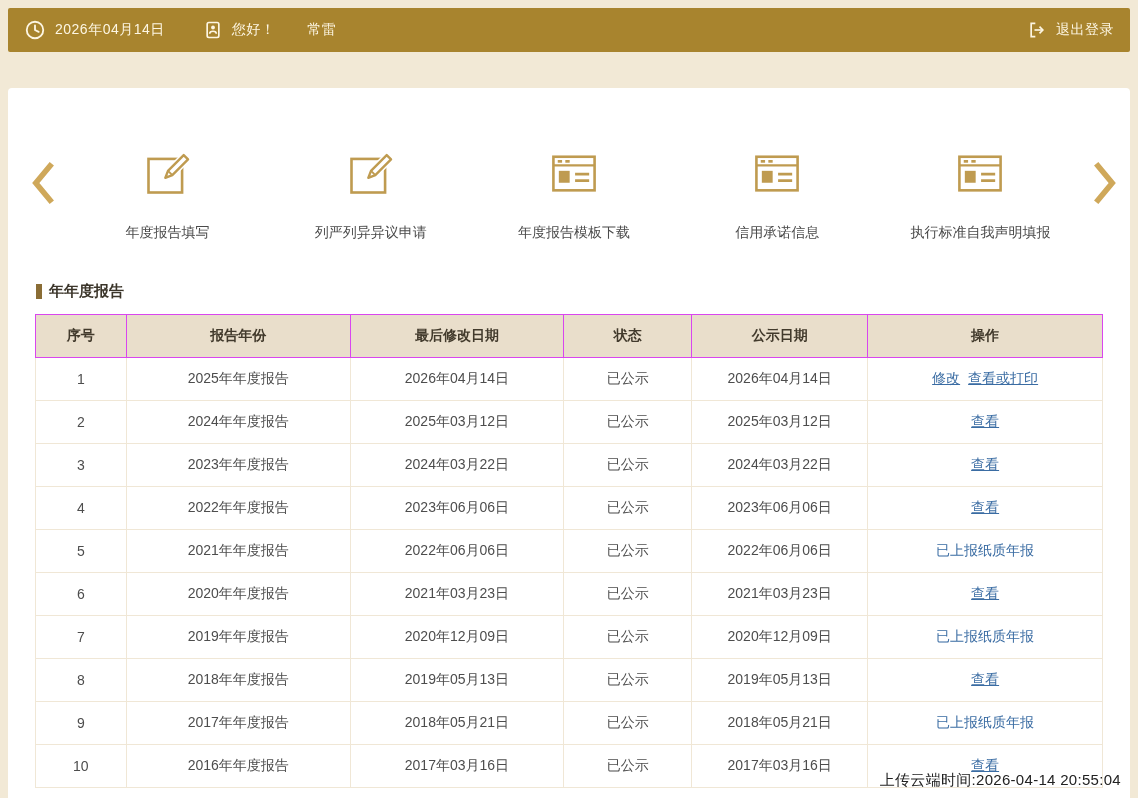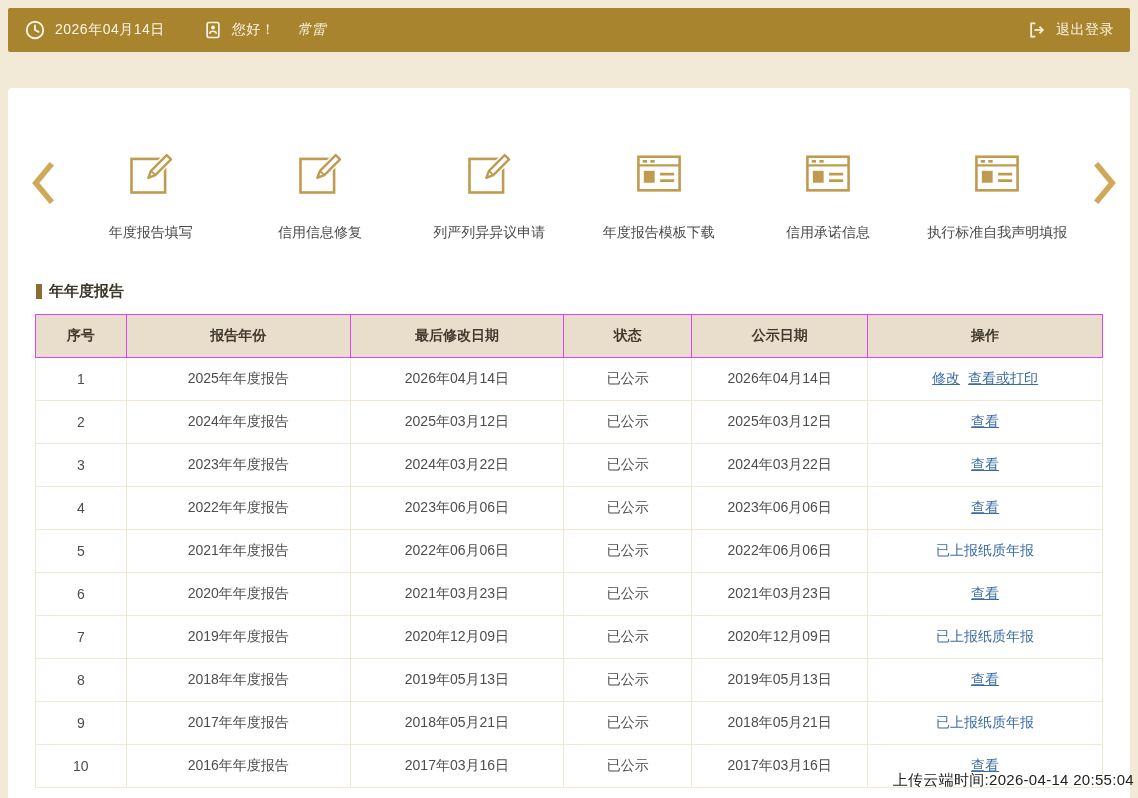--- a/index.html
+++ b/index.html
@@ -16,21 +16,21 @@
     position:absolute; top:8px; left:8px; right:8px; height:44px;
     background:#a8842e; border-radius:2px;
     display:flex; align-items:center;
     color:#fdf6e3; font-size:14px;
     padding:0 16px;
   }
   .tb-icon { display:inline-flex; align-items:center; }
   .tb-text { margin-left:9px; letter-spacing:.5px; }
   .tb-group { display:flex; align-items:center; }
   .g-badge { margin-left:38px; }
-  .g-name  { margin-left:22px;font-style:italic; }
+  .g-name  { margin-left:32px; }
   .tb-spacer { flex:1; }
   .logout-btn {
     display:flex; align-items:center; cursor:pointer;
     background:none; border:none; color:#fdf6e3; font-size:14px;
     font-family:inherit;
   }
 
   
   .card {
     position:absolute; top:88px; left:8px; right:8px; bottom:0;
@@ -84,21 +84,21 @@
   th:nth-child(6), td:nth-child(6) { width:22%; }
 
   .action-link {
     color:#3a6ca3; text-decoration:underline; cursor:pointer;
     margin:0 4px;
   }
   .action-text { color:#3a6ca3; margin:0 4px;text-align:center; }
 
   
   .upload-time {
-    position:absolute; right:4px; bottom:8px;
+    position:absolute; right:17px; bottom:8px;
     font-size:15px; color:#222; z-index:10;
     letter-spacing:.3px;
   }
 </style>
 </head>
 <body>
 
 <div class="topbar">
   <span class="tb-icon">
     <svg viewBox="0 0 24 24" width="22" height="22">
@@ -160,31 +160,20 @@
         </div>
         <div class="c-item">
           <span class="c-icon">
             <svg viewBox="0 0 48 48" width="52" height="52">
               <rect x="6" y="11" width="31" height="31" fill="none" stroke="#bf9b50" stroke-width="2.4"></rect>
               <path d="M21.5 28.5 L24 22 L38.5 7.5 L42.5 11.5 L28 26 Z" fill="#ffffff" stroke="#ffffff" stroke-width="5" stroke-linejoin="round"></path>
               <path d="M21.5 28.5 L24 22 L38.5 7.5 L42.5 11.5 L28 26 L21.5 28.5 Z" fill="#ffffff" stroke="#bf9b50" stroke-width="2.2" stroke-linejoin="round"></path>
               <line x1="24" y1="22" x2="28" y2="26" stroke="#bf9b50" stroke-width="1.8"></line>
             </svg>
           </span>
-          <span class="c-label">信用信息修复</span>
-        </div>
-        <div class="c-item">
-          <span class="c-icon">
-            <svg viewBox="0 0 48 48" width="52" height="52">
-              <rect x="6" y="11" width="31" height="31" fill="none" stroke="#bf9b50" stroke-width="2.4"></rect>
-              <path d="M21.5 28.5 L24 22 L38.5 7.5 L42.5 11.5 L28 26 Z" fill="#ffffff" stroke="#ffffff" stroke-width="5" stroke-linejoin="round"></path>
-              <path d="M21.5 28.5 L24 22 L38.5 7.5 L42.5 11.5 L28 26 L21.5 28.5 Z" fill="#ffffff" stroke="#bf9b50" stroke-width="2.2" stroke-linejoin="round"></path>
-              <line x1="24" y1="22" x2="28" y2="26" stroke="#bf9b50" stroke-width="1.8"></line>
-            </svg>
-          </span>
           <span class="c-label">列严列异异议申请</span>
         </div>
         <div class="c-item">
           <span class="c-icon">
             <svg viewBox="0 0 48 48" width="52" height="52">
               <rect x="5" y="9" width="38" height="31" fill="none" stroke="#bf9b50" stroke-width="2.4"></rect>
               <line x1="5" y1="17" x2="43" y2="17" stroke="#bf9b50" stroke-width="2"></line>
               <rect x="9" y="12" width="4" height="2.5" fill="#bf9b50"></rect>
               <rect x="16" y="12" width="4" height="2.5" fill="#bf9b50"></rect>
               <rect x="10" y="22" width="10" height="11" fill="#bf9b50"></rect>

